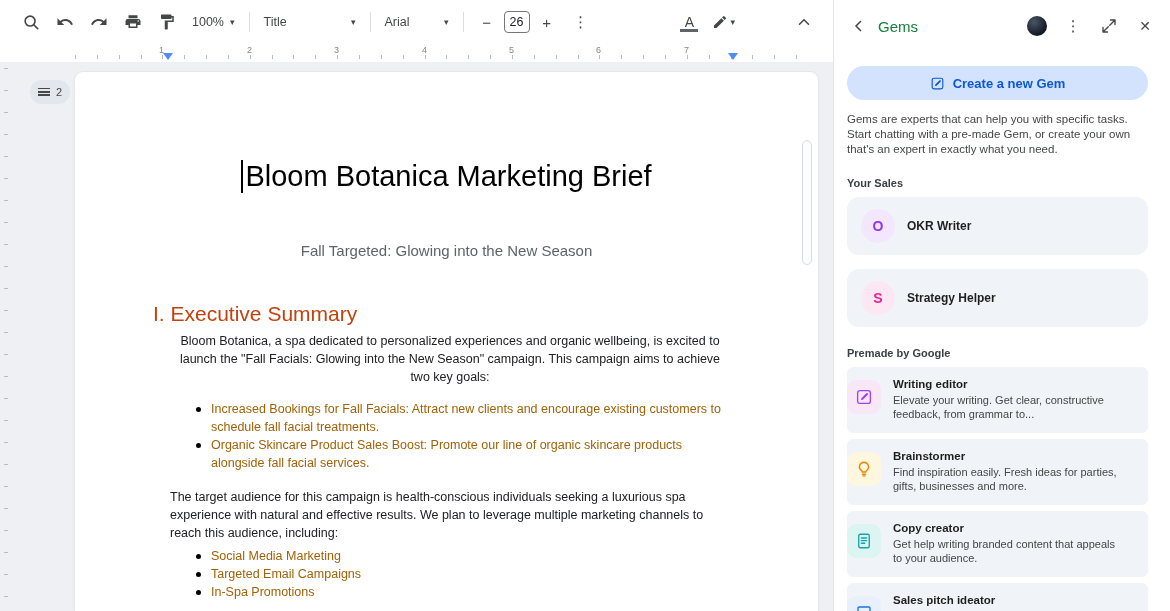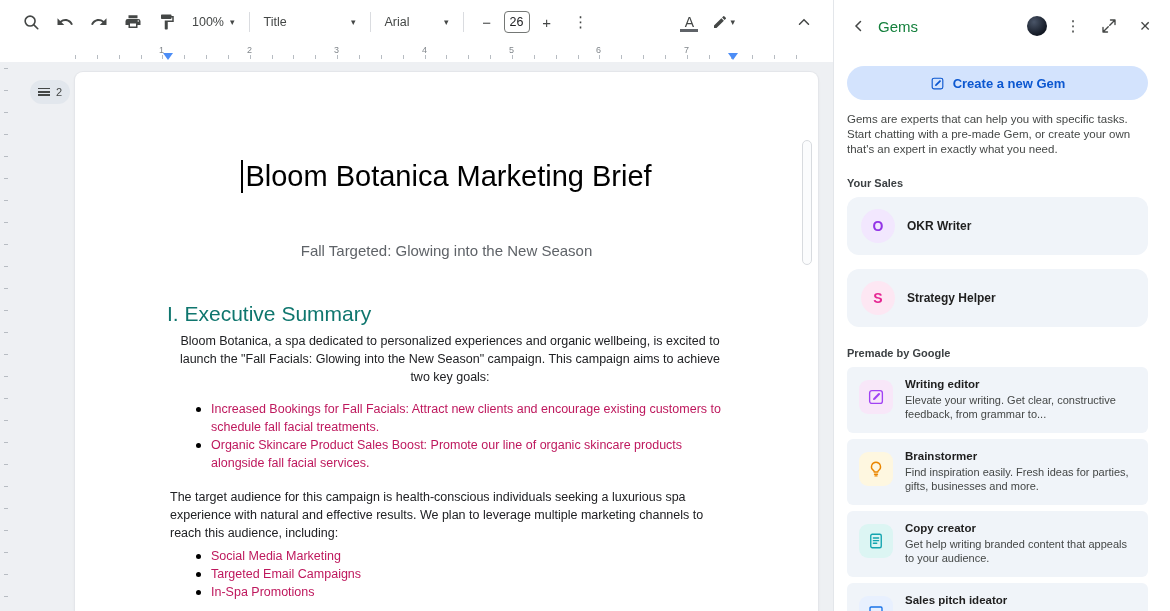--- a/index.html
+++ b/index.html
@@ -52,24 +52,24 @@
   .scrollthumb { position:absolute; right:21px; top:78px; width:10px; height:125px;
     border-radius:6px; background:#fbfcfd; border:1px solid #d8dbdf; cursor:grab; }
 
   .page { position:absolute; left:75px; top:10px; width:743px; height:539px; background:#fff;
     border-radius:8px 8px 0 0; box-shadow:0 0 0 1px #e4e6ea, 0 1px 3px rgba(60,64,67,.10); }
   .doc-title { position:absolute; top:88px; left:0; width:100%; display:flex;
     justify-content:center; font-size:29px; color:#000; }
   .cursor-caret { width:2px; height:33px; background:#000; margin-right:2px; flex:none; }
   .doc-subtitle { position:absolute; top:170px; left:0; width:100%; text-align:center;
     font-size:15px; color:#5f6368; }
-  .doc-h1 { position:absolute; top:230px; left:92px; font-size:21px; color:#0f766e; }
+  .doc-h1 { position:absolute; top:230px; left:78px; font-size:21px; color:#c2410c; }
   .doc-p { position:absolute; left:95px; width:560px; font-size:12.5px; line-height:18px; color:#202124; }
   .p1 { top:260px;text-align:center; } .p2 { top:470px; top:468px; }
-  .doc-list { position:absolute; left:121px; width:527px; font-size:12.5px; line-height:18px; color:#be185d; }
+  .doc-list { position:absolute; left:121px; width:527px; font-size:12.5px; line-height:18px; color:#a16207; }
   .l1 { top:328px; } .l2 { top:475px; }
   .li { display:flex; }
   .li .dot { width:5px; height:5px; border-radius:50%; background:#000; margin:7px 10px 0 0; flex:none; }
   .p2 { top:416px; }
 
   
   .sidebar { position:absolute; left:833px; top:0; width:337px; height:611px; background:#fff;
     border-left:1px solid #e3e6ea; overflow:hidden; }
   .sb-header { height:52px; display:flex; align-items:center; padding:0 12px; }
   .sb-iconbtn { width:26px; height:26px; display:flex; align-items:center; justify-content:center;
@@ -91,21 +91,21 @@
   .sb-label { margin:20px 22px 8px 13px; font-size:11px; font-weight:bold; color:#3c4043; }
   .sb-label.premade { margin-top:20px; }
 
   .gcard { margin:0 22px 14px 13px; height:58px; border-radius:12px; background:#f0f4f9;
     display:flex; align-items:center; padding:0 14px; gap:12px; cursor:pointer; }
   .avatar { width:34px; height:34px; border-radius:50%; display:flex; align-items:center;
     justify-content:center; font-size:14px; font-weight:bold; flex:none; }
   .gname { font-size:12px; font-weight:bold; color:#1f1f1f; }
 
   .pcard { margin:0 22px 6px 13px; height:66px; border-radius:6px; background:#f0f4f9;
-    display:flex; align-items:flex-start; padding:11px 12px; gap:12px; cursor:pointer; }
+    display:flex; align-items:flex-start; padding:11px 0; gap:12px; cursor:pointer; }
   .pcard.cut { height:64px; margin-bottom:0; }
   .gicon { width:34px; height:34px; border-radius:9px; display:flex; align-items:center;
     justify-content:center; flex:none; margin-top:2px; }
   .gicon svg { width:18px; height:18px; }
   .ptexts { display:flex; flex-direction:column; gap:3px; }
   .pname { font-size:11.5px; font-weight:bold; color:#1f1f1f; }
   .pdesc { font-size:11px; line-height:14px; color:#444746; max-width:230px; }
 </style>
 </head>
 <body>

